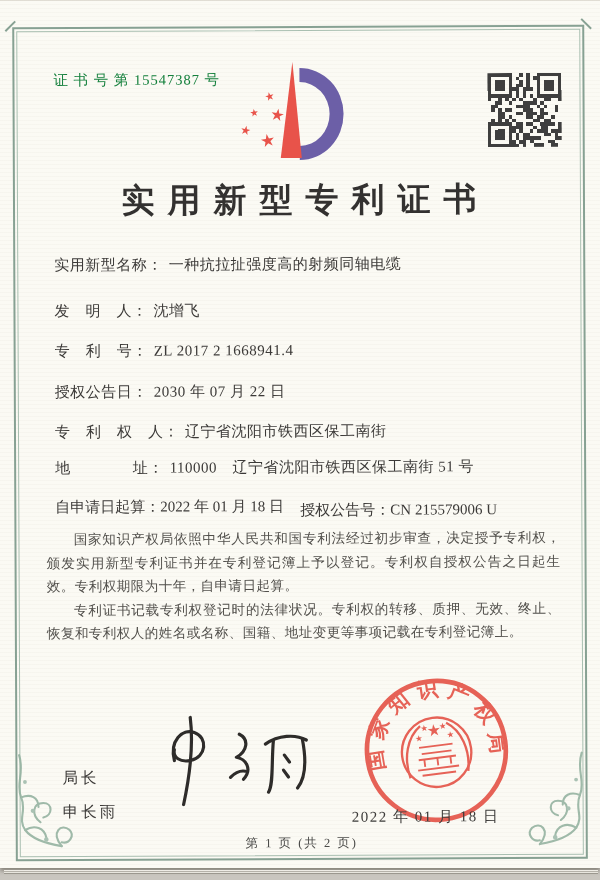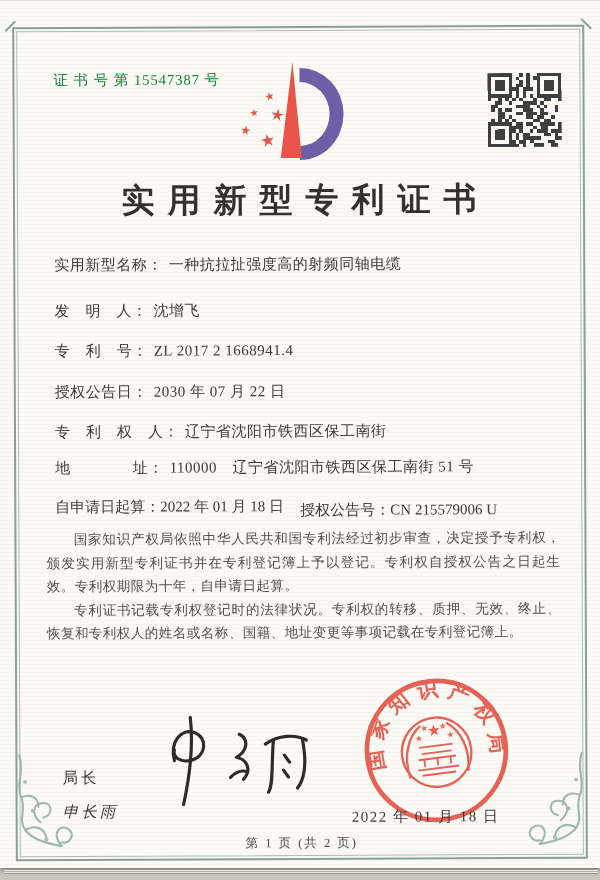--- a/index.html
+++ b/index.html
@@ -48,21 +48,21 @@
   .field .val{margin-left:6px;letter-spacing:.5px;}
   .f0{top:255px}.f1{top:301px}.f2{top:341px}.f3{top:382px}.f4{top:422px}.f5{top:458px}
   .grant-row{position:absolute;left:55px;right:30px;top:497px;font-size:15px;color:#3c3a38;white-space:nowrap;}
   .grant-no{position:absolute;left:245px;top:4px;}
   .bodytext{
     position:absolute;left:46px;width:514px;top:527px;
     font-size:13.6px;line-height:1.73;color:#514f4b;letter-spacing:.4px;text-align:justify;
   }
   .bodytext p{margin:0;text-indent:2em;}
   .signoff{position:absolute;left:61px;top:735px;font-size:15.5px;color:#3c3a38;letter-spacing:3px;margin-top:32px;}
-  .signoff .name{display:block;margin-top:13px;font-style:italic;}
+  .signoff .name{display:block;margin-top:13px;}
   .signature{position:absolute;left:158px;top:712px;width:158px;height:98px;}
   .seal{position:absolute;left:360px;top:676px;width:150px;height:150px;
         mix-blend-mode:multiply;opacity:.93;transform:rotate(-7deg);}
   .seal-date{position:absolute;left:350px;top:808px;font-size:15px;color:#3d3c3a;letter-spacing:1.5px;white-space:nowrap;}
   .footer{position:absolute;left:0;right:0;top:835px;text-align:center;font-size:12.5px;color:#4a4a48;letter-spacing:2px;}
 </style>
 </head>
 <body>
 
 <div class="paper">

